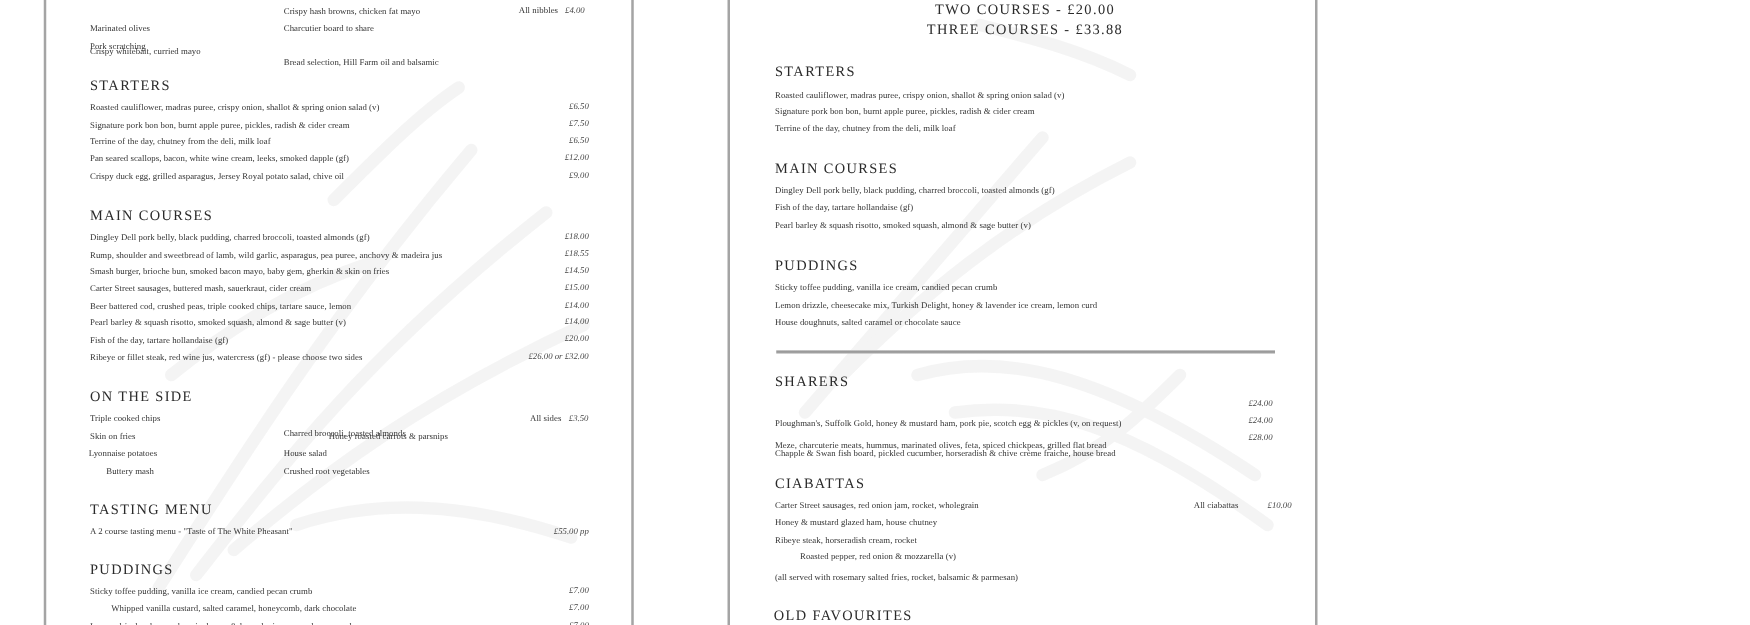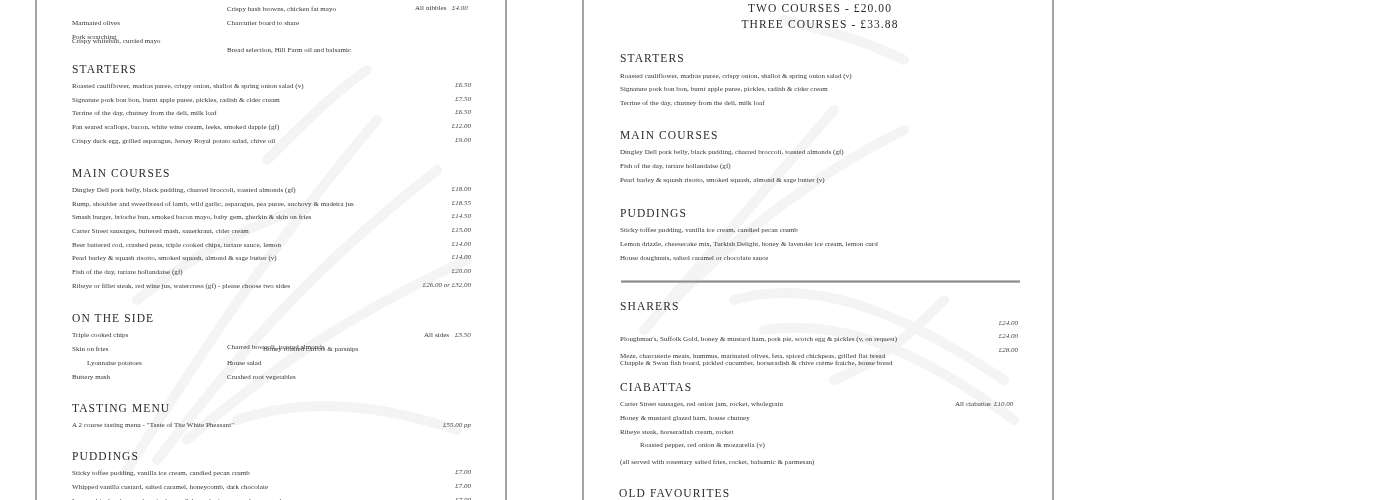--- a/index.html
+++ b/index.html
@@ -88,41 +88,41 @@
       <div class="abs item" style="left:35px;top:268px;">Fish of the day, tartare hollandaise (gf)</div>
       <div class="abs price" style="right:34px;top:267px;">£20.00</div>
       <div class="abs item" style="left:35px;top:282px;">Ribeye or fillet steak, red wine jus, watercress (gf) - please choose two sides</div>
       <div class="abs price" style="right:34px;top:281px;">£26.00 or £32.00</div>
     </div>
 
     <div>
       <div class="abs h" style="left:35px;top:312px;">ON THE SIDE</div>
       <div class="abs item" style="left:35px;top:331px;">Triple cooked chips</div>
       <div class="abs item" style="left:35px;top:345px;">Skin on fries</div>
-      <div class="abs item" style="left:50px;top:359px;">Lyonnaise potatoes</div>
-      <div class="abs item" style="left:35px;top:373px;">Buttery mash</div>
+      <div class="abs item" style="left:34px;top:359px;">Lyonnaise potatoes</div>
+      <div class="abs item" style="left:48px;top:373px;">Buttery mash</div>
       <div class="abs item" style="left:190px;top:331px;margin-top:12px;">Charred broccoli, toasted almonds</div>
       <div class="abs item" style="left:190px;top:345px;padding-left:36px;">Honey roasted carrots &amp; parsnips</div>
       <div class="abs item" style="left:190px;top:359px;">House salad</div>
       <div class="abs item" style="left:190px;top:373px;">Crushed root vegetables</div>
       <div class="abs item" style="left:387px;top:331px;">All sides</div>
       <div class="abs price" style="left:418px;top:331px;">£3.50</div>
     </div>
 
     <div>
       <div class="abs h" style="left:35px;top:402px;">TASTING MENU</div>
       <div class="abs item" style="left:35px;top:421px;">A 2 course tasting menu - "Taste of The White Pheasant"</div>
       <div class="abs price" style="right:34px;top:421px;">£55.00 pp</div>
     </div>
 
     <div>
       <div class="abs h" style="left:35px;top:450px;">PUDDINGS</div>
       <div class="abs item" style="left:35px;top:469px;">Sticky toffee pudding, vanilla ice cream, candied pecan crumb</div>
       <div class="abs price" style="right:34px;top:468px;">£7.00</div>
-      <div class="abs item" style="left:35px;top:483px;">Whipped vanilla custard, salted caramel, honeycomb, dark chocolate</div>
+      <div class="abs item" style="left:52px;top:483px;">Whipped vanilla custard, salted caramel, honeycomb, dark chocolate</div>
       <div class="abs price" style="right:34px;top:482px;">£7.00</div>
       <div class="abs item" style="left:35px;top:497px;">Lemon drizzle, cheesecake mix, honey &amp; lavender ice cream, lemon curd</div>
       <div class="abs price" style="right:34px;top:496px;">£7.00</div>
     </div>
   </div>
 </div>
 
 <div class="page right">
   <svg class="watermark" width="472" height="500" viewBox="0 0 472 500" style="left:0;top:0;">
     <g fill="none" stroke="#ececec" stroke-width="10" stroke-linecap="round">
@@ -175,21 +175,21 @@
       <div class="abs price" style="right:34px;top:346px;">£28.00</div>
     </div>
 
     <div>
       <div class="abs h" style="left:36px;top:381px;">CIABATTAS</div>
       <div class="abs item" style="left:36px;top:400px;">Carter Street sausages, red onion jam, rocket, wholegrain</div>
       <div class="abs item" style="left:36px;top:414px;">Honey &amp; mustard glazed ham, house chutney</div>
       <div class="abs item" style="left:36px;top:428px;">Ribeye steak, horseradish cream, rocket</div>
       <div class="abs item" style="left:36px;top:441px;margin-left:20px;">Roasted pepper, red onion &amp; mozzarella (v)</div>
       <div class="abs item" style="left:371px;top:400px;">All ciabattas</div>
-      <div class="abs price" style="left:410px;top:400px;">£10.00</div>
+      <div class="abs price" style="left:430px;top:400px;">£10.00</div>
       <div class="abs item" style="left:36px;top:458px;">(all served with rosemary salted fries, rocket, balsamic &amp; parmesan)</div>
     </div>
 
     <div>
       <div class="abs h" style="left:35px;top:487px;">OLD FAVOURITES</div>
     </div>
   </div>
 </div>
 
 </body></html>

